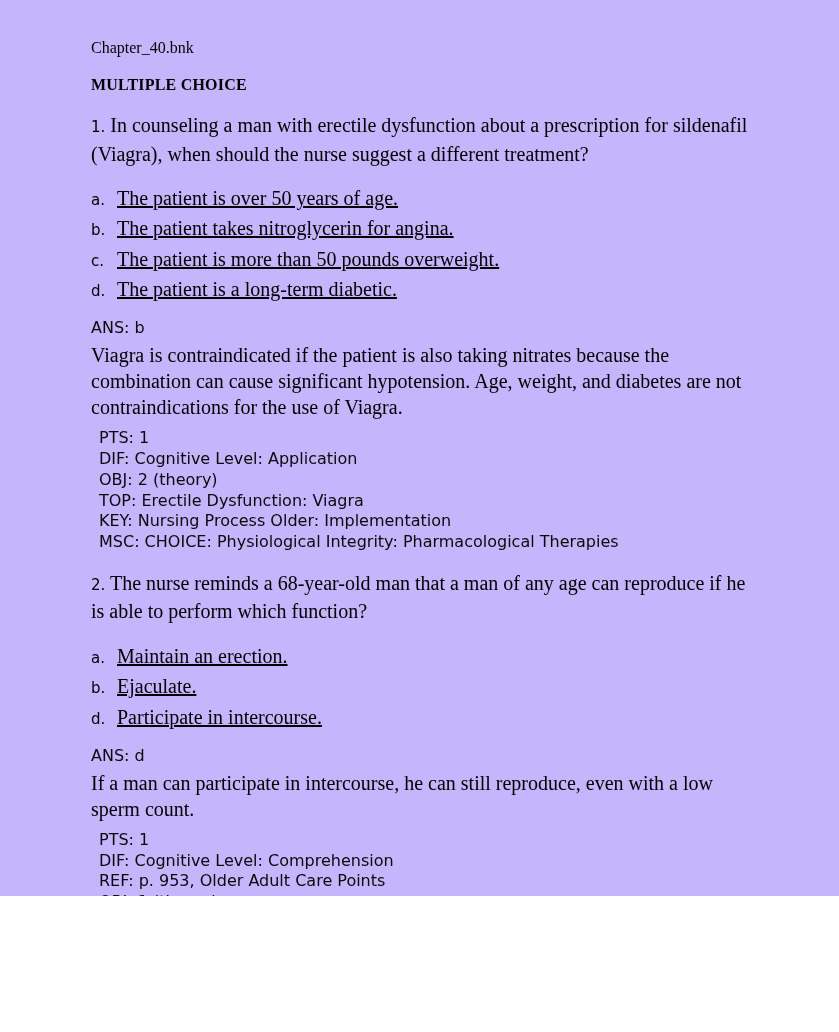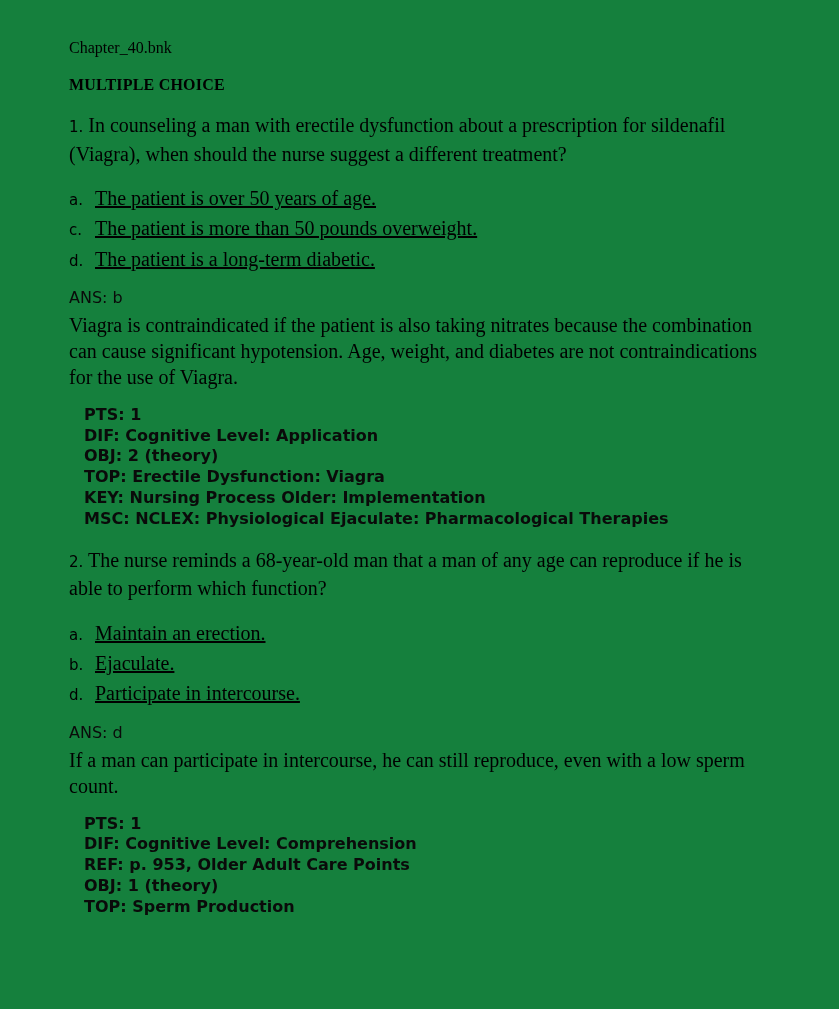--- a/index.html
+++ b/index.html
@@ -3,24 +3,24 @@
 <meta charset="utf-8">
 <style>
   html, body {
     margin: 0;
     padding: 0;
     background: #ffffff;
   }
   .page {
     position: relative;
     width: 839px;
-    height: 1009px;
+    height: 896px;
     box-sizing: border-box;
-    background: #15803d;
-    padding: 38px 80px 0 69px;
+    background: #c4b5fd;
+    padding: 38px 80px 0 91px;
     color: #000000;
     overflow: hidden;
   }
   .filename {
     font-family: "Liberation Serif", serif;
     font-size: 16px;
     line-height: 20px;
   }
   .section-heading {
     font-family: "Liberation Serif", serif;
@@ -67,46 +67,47 @@
   }
   .ans-line {
     line-height: 21px;
   }
   .rationale {
     font-family: "Liberation Serif", serif;
     font-size: 20px;
     line-height: 26px;
     margin: 4px 0 0 0;
   }
-  .meta-lines { margin: 15px; font-weight: bold; }
+  .meta-lines { margin: 8px; }
 </style>
 </head>
 <body>
 
 <div class="page">
   <div class="filename">Chapter_40.bnk</div>
   <div class="section-heading">MULTIPLE CHOICE</div>
   <div id="questions">
   <section class="question">
     <p class="stem"><span class="qnum">1.</span> <span>In counseling a man with erectile dysfunction about a prescription for sildenafil (Viagra), when should the nurse suggest a different treatment?</span></p>
     <ul class="options">
           <li class="option-row"><span class="opt-letter">a.</span><span class="opt-text">The patient is over 50 years of age.</span></li>
+          <li class="option-row"><span class="opt-letter">b.</span><span class="opt-text">The patient takes nitroglycerin for angina.</span></li>
           <li class="option-row"><span class="opt-letter">c.</span><span class="opt-text">The patient is more than 50 pounds overweight.</span></li>
           <li class="option-row"><span class="opt-letter">d.</span><span class="opt-text">The patient is a long-term diabetic.</span></li>
         </ul>
     <div class="answer-block">
       <div class="meta-line ans-line"><span>ANS:</span> <span>b</span></div>
       <p class="rationale">Viagra is contraindicated if the patient is also taking nitrates because the combination can cause significant hypotension. Age, weight, and diabetes are not contraindications for the use of Viagra.</p>
       <div class="meta-lines">
             <div class="meta-line">PTS: 1</div>
             <div class="meta-line">DIF: Cognitive Level: Application</div>
             <div class="meta-line">OBJ: 2 (theory)</div>
             <div class="meta-line">TOP: Erectile Dysfunction: Viagra</div>
             <div class="meta-line">KEY: Nursing Process Older: Implementation</div>
-            <div class="meta-line">MSC: NCLEX: Physiological Ejaculate: Pharmacological Therapies</div>
+            <div class="meta-line">MSC: CHOICE: Physiological Integrity: Pharmacological Therapies</div>
           </div>
     </div>
   </section>
 
   <section class="question">
     <p class="stem"><span class="qnum">2.</span> <span>The nurse reminds a 68-year-old man that a man of any age can reproduce if he is able to perform which function?</span></p>
     <ul class="options">
           <li class="option-row"><span class="opt-letter">a.</span><span class="opt-text">Maintain an erection.</span></li>
           <li class="option-row"><span class="opt-letter">b.</span><span class="opt-text">Ejaculate.</span></li>
           <li class="option-row"><span class="opt-letter">d.</span><span class="opt-text">Participate in intercourse.</span></li>

